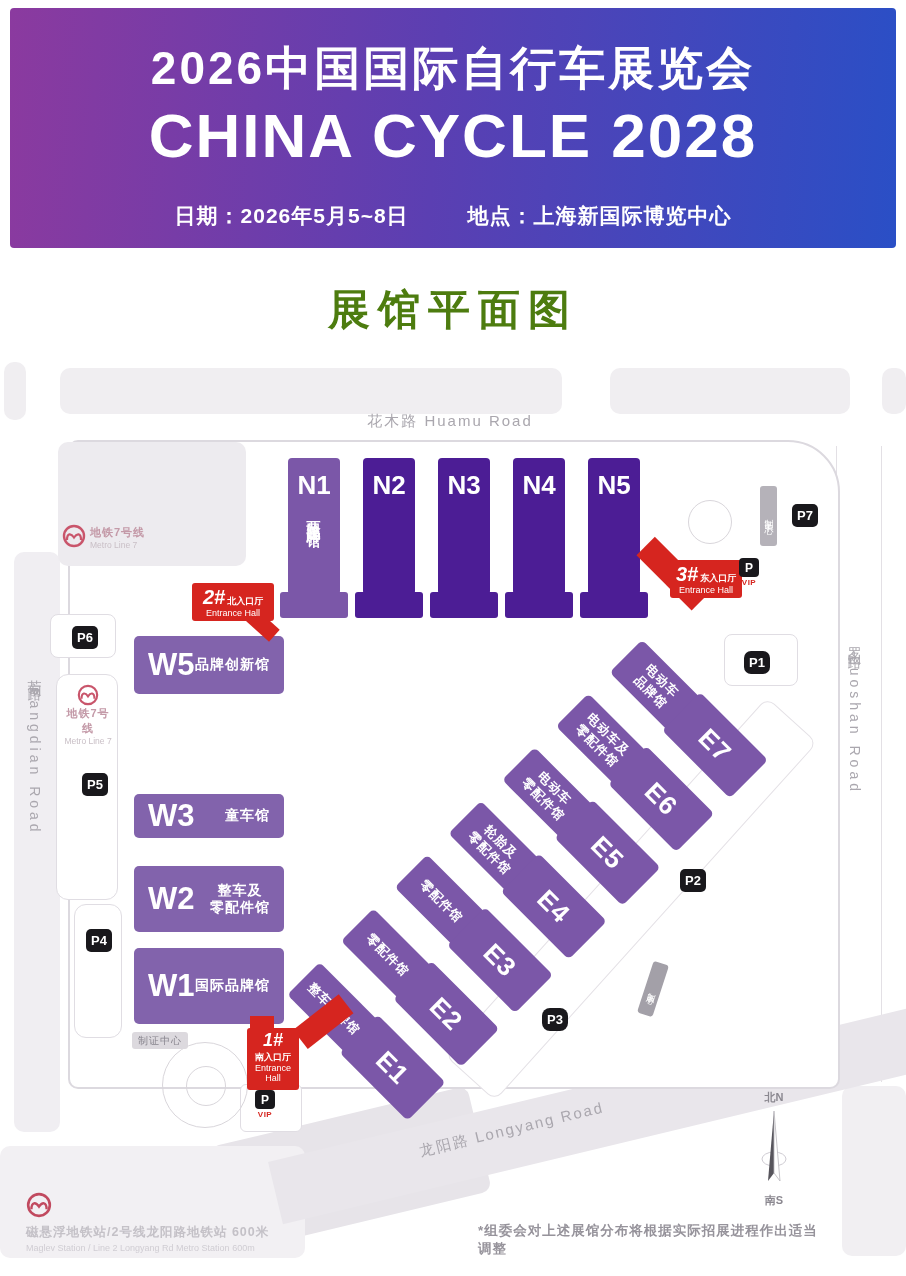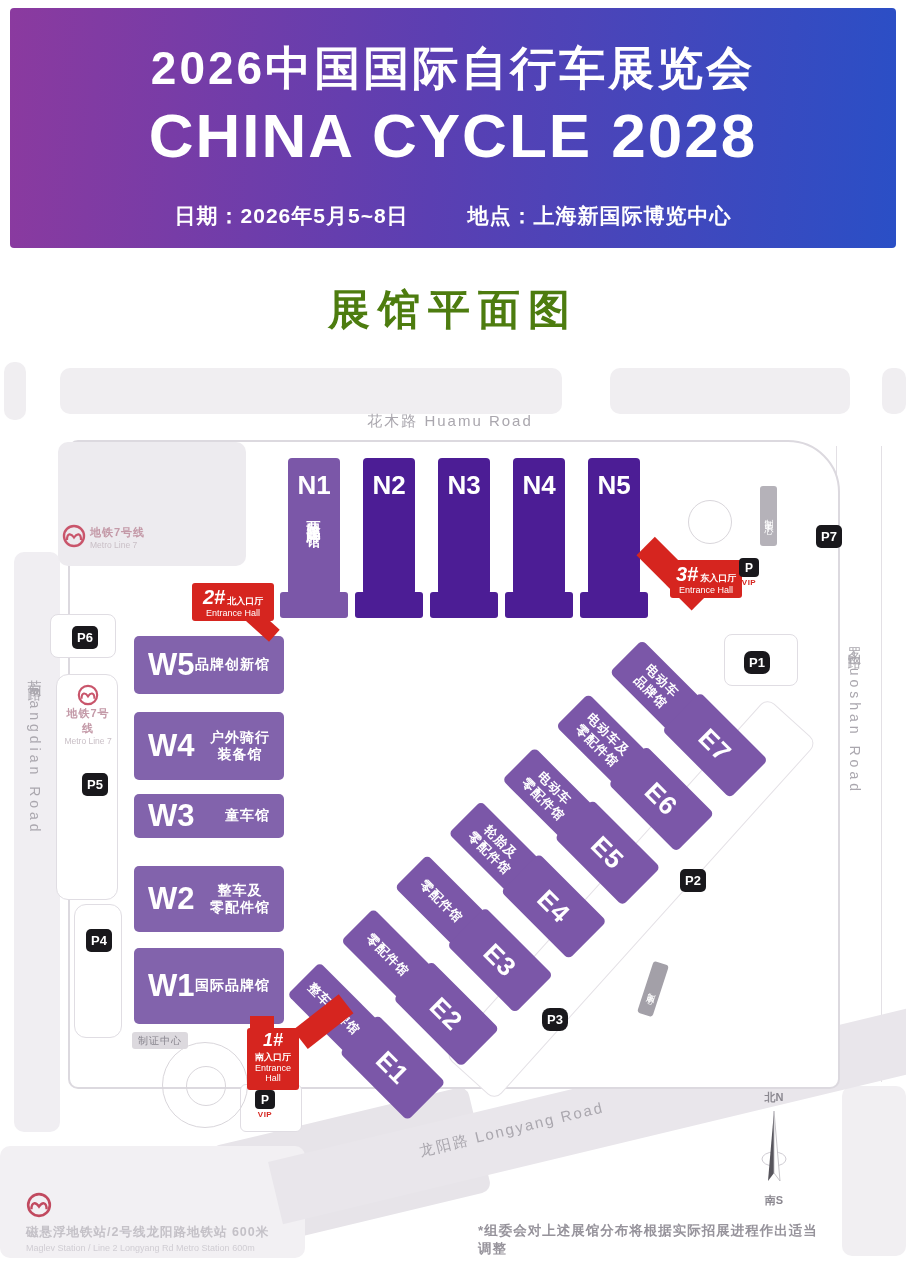--- a/index.html
+++ b/index.html
@@ -177,26 +177,20 @@
   <div class="abs nhall gray" style="left:588px;">
     <div class="ncode">N5</div>
     <div class="nbase"></div>
   </div>
 
   <div class="abs whall" style="top:636px;height:58px;">
     <div class="wtab"></div>
     <div class="wcode">W5</div>
     <div class="wlabel">品牌创新馆</div>
   </div>
-  <div class="abs whall" style="top:712px;height:68px;">
-    <div class="wtab"></div>
-    <div class="wcode">W4</div>
-    <div class="wlabel">户外骑行
-装备馆</div>
-  </div>
   <div class="abs whall" style="top:794px;height:44px;">
     <div class="wtab"></div>
     <div class="wcode">W3</div>
     <div class="wlabel">童车馆</div>
   </div>
   <div class="abs whall" style="top:866px;height:66px;">
     <div class="wtab"></div>
     <div class="wcode">W2</div>
     <div class="wlabel">整车及
 零配件馆</div>
@@ -261,21 +255,21 @@
   </div>
 
   <div class="abs arrow" style="left:293px;top:1030px;width:58px;height:24px;transform:rotate(-38deg);transform-origin:0 0;"></div>
   <div class="abs arrow" style="left:250px;top:1016px;width:24px;height:18px;"></div>
   <div class="abs entr" style="left:247px;top:1028px;width:52px;height:62px;text-align:center;">
     <div class="num" style="margin-top:2px;font-size:18px;">1#</div>
     <div class="nm">南入口厅</div>
     <div class="en">Entrance Hall</div>
   </div>
 
-  <div class="abs pbadge" style="left:816px;top:504px;margin-top:21px;">P7</div>
+  <div class="abs pbadge" style="left:792px;top:504px;">P7</div>
   <div class="abs pbadge" style="left:744px;top:651px;border-radius:7px;">P1</div>
   <div class="abs pbadge" style="left:680px;top:869px;">P2</div>
   <div class="abs pbadge" style="left:542px;top:1008px;border-radius:8px;">P3</div>
   <div class="abs pbadge" style="left:86px;top:929px;">P4</div>
   <div class="abs pbadge" style="left:82px;top:773px;">P5</div>
   <div class="abs pbadge" style="left:72px;top:626px;">P6</div>
 
   <div class="abs vip" style="left:738px;top:558px;">
     <div class="pmini">P</div>
     <div class="viptxt">VIP</div>

